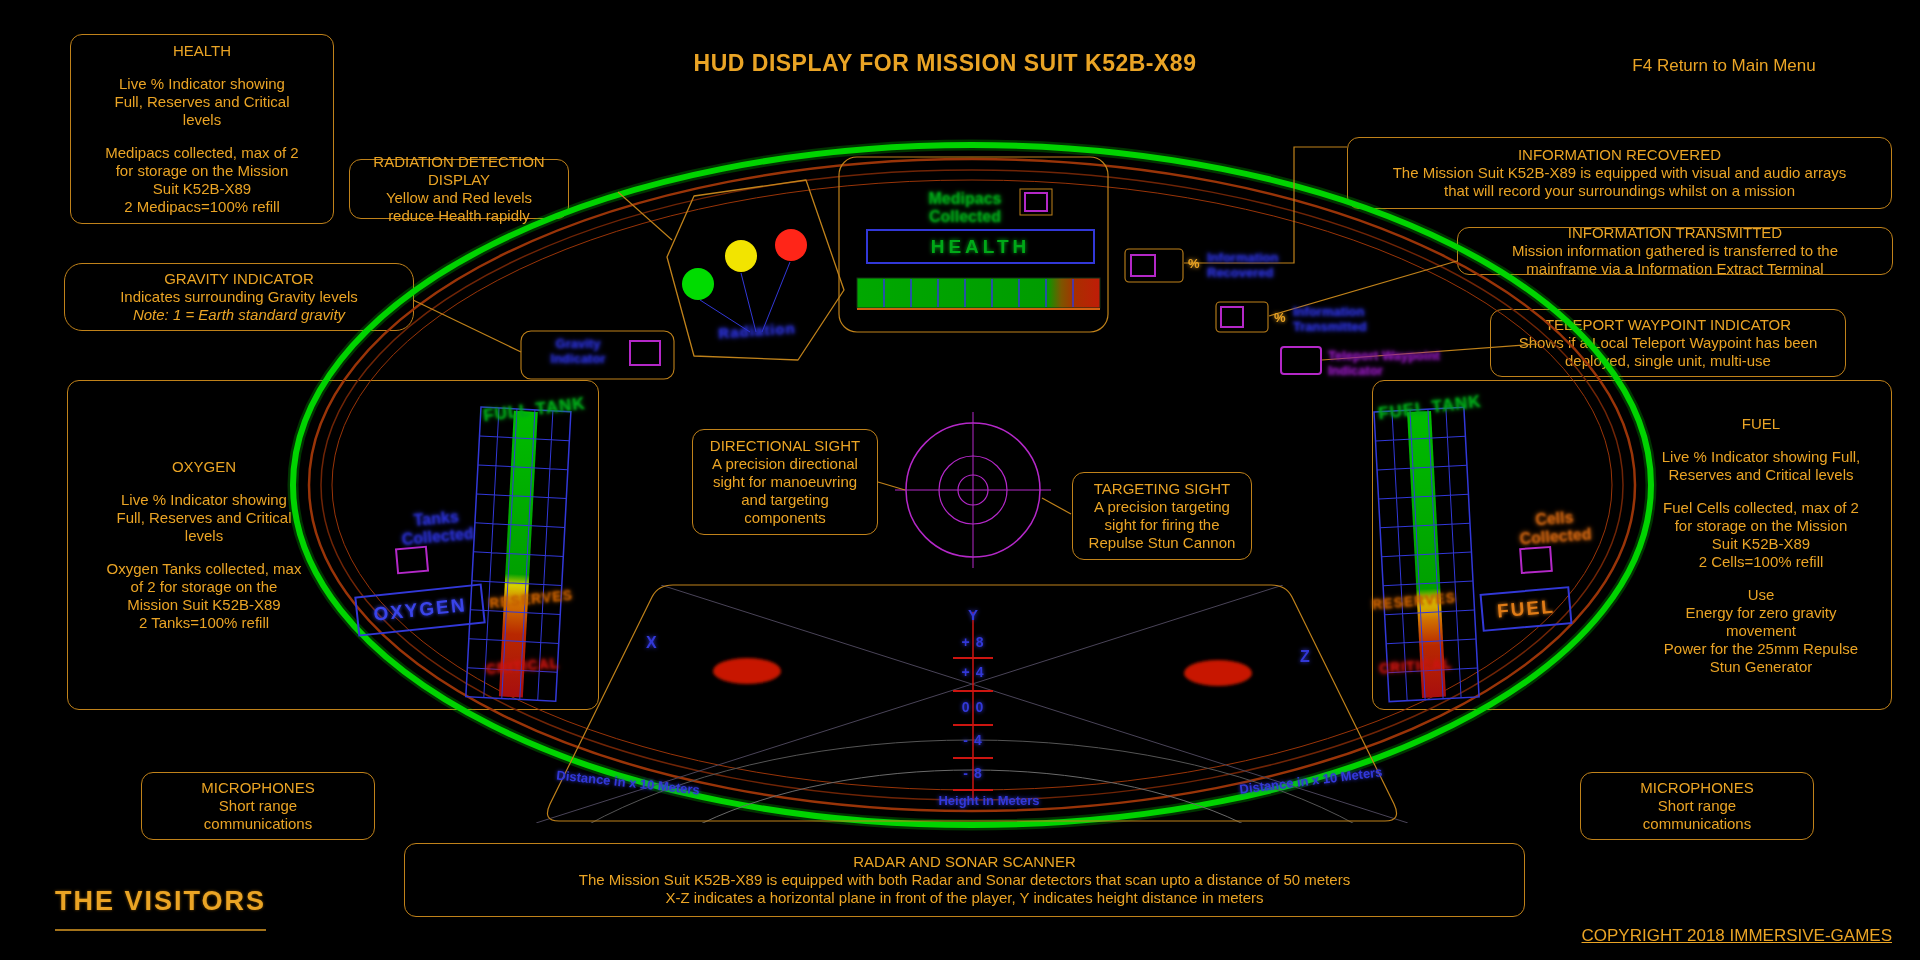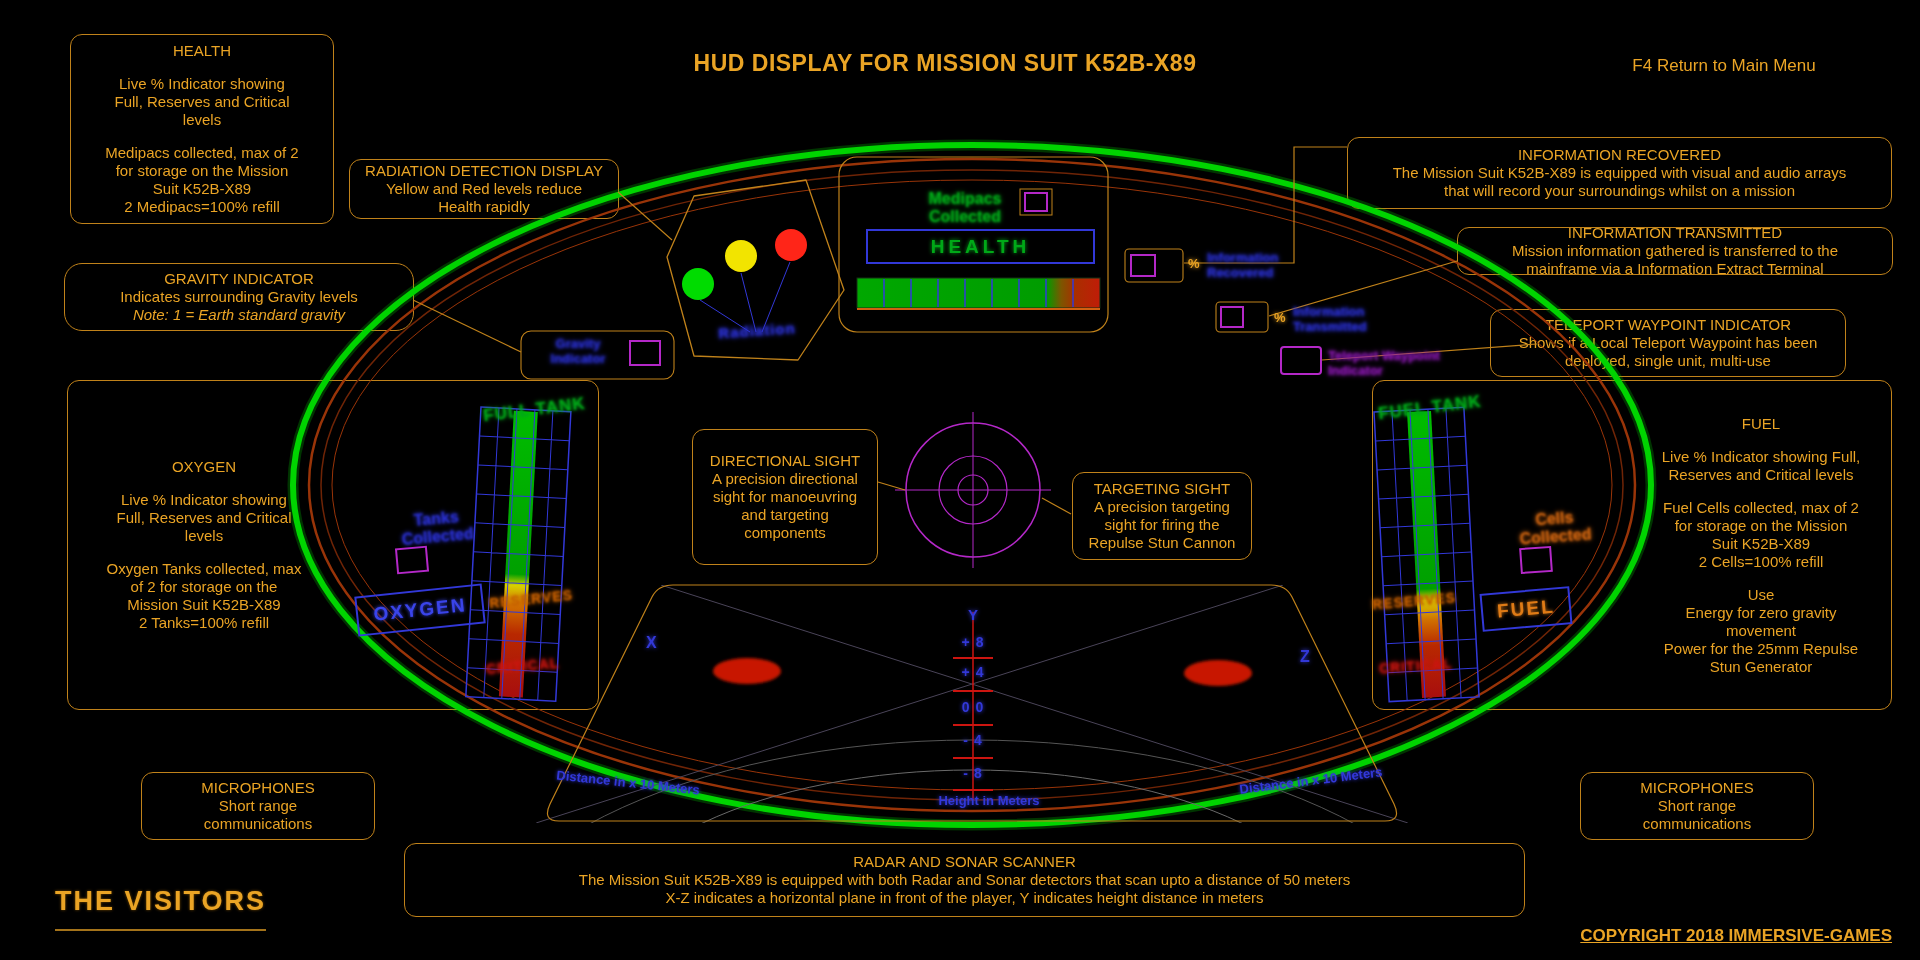--- a/index.html
+++ b/index.html
@@ -16,21 +16,21 @@
   .col{display:flex;flex-direction:column;justify-content:center;text-align:center;}
   
   .title{position:absolute;left:945px;top:50px;transform:translateX(-50%);white-space:nowrap;
          color:var(--accent,#eaa425);font-size:23px;font-weight:bold;letter-spacing:.5px;z-index:2;}
   .menuhint{position:absolute;left:1724px;top:56px;transform:translateX(-50%);white-space:nowrap;
          color:var(--accent,#eaa425);font-size:17px;font-weight:normal;z-index:2;}
   .logo{position:absolute;left:55px;top:886px;color:var(--accent,#eaa425);font-size:27px;
         font-weight:bold;letter-spacing:2px;border-bottom:2px solid rgba(234,164,37,.7);
         padding-bottom:12px;text-shadow:0 0 3px #7a4d00;z-index:2;}
   .copyright{position:absolute;right:28px;top:926px;color:var(--accent,#eaa425);font-size:17px;
-        font-weight:bold;text-decoration:underline;z-index:2;}
+        font-weight:normal;text-decoration:underline;z-index:2;}
   
   .overlay{position:absolute;left:0;top:0;width:1920px;height:960px;z-index:3;pointer-events:none;}
   
   .hudlab{position:absolute;font-weight:bold;z-index:4;pointer-events:none;
           text-shadow:0 0 4px currentColor;line-height:1.15;}
   .c{text-align:center;}
   .nw{white-space:nowrap;}
   .blur06{filter:blur(.6px);}
   .blur1{filter:blur(1px);}
   .blur12{filter:blur(1.2px);}
@@ -47,21 +47,21 @@
 
   <div class="ann" style="left:70px;top:34px;width:264px;height:190px;padding:0 32px;">
     <div>HEALTH</div>
     <div class="gap"></div>
     <div>Live % Indicator showing Full, Reserves and Critical levels</div>
     <div class="gap"></div>
     <div>Medipacs collected, max of 2 for storage on the Mission Suit K52B-X89</div>
     <div>2 Medipacs=100% refill</div>
   </div>
 
-  <div class="ann" style="left:349px;top:159px;width:270px;height:60px;padding:0 14px;">
+  <div class="ann" style="left:349px;top:159px;width:220px;height:60px;padding:0 14px;">
     <div>RADIATION DETECTION DISPLAY</div>
     <div>Yellow and Red levels reduce Health rapidly</div>
   </div>
 
   <div class="ann" style="left:64px;top:263px;width:350px;height:68px;padding:0 10px;border-radius:18px;">
     <div>GRAVITY INDICATOR</div>
     <div>Indicates surrounding Gravity levels</div>
     <div class="it">Note: 1 = Earth standard gravity</div>
   </div>
 
@@ -84,21 +84,21 @@
     <div class="col" style="width:196px;margin-left:38px;">
       <div>OXYGEN</div>
       <div class="gap"></div>
       <div>Live % Indicator showing Full, Reserves and Critical levels</div>
       <div class="gap"></div>
       <div>Oxygen Tanks collected, max of 2 for storage on the Mission Suit K52B-X89</div>
       <div>2 Tanks=100% refill</div>
     </div>
   </div>
 
-  <div class="ann" style="left:692px;top:429px;width:186px;height:136px;padding:3px 10px;">
+  <div class="ann" style="left:692px;top:429px;width:186px;height:106px;padding:3px 10px;">
     <div>DIRECTIONAL SIGHT</div>
     <div>A precision directional sight for manoeuvring and targeting components</div>
   </div>
 
   <div class="ann" style="left:1072px;top:472px;width:180px;height:88px;padding:0 10px;">
     <div>TARGETING SIGHT</div>
     <div>A precision targeting sight for firing the Repulse Stun Cannon</div>
   </div>
 
   <div class="ann bigbox right" style="left:1372px;top:380px;width:520px;height:330px;">

